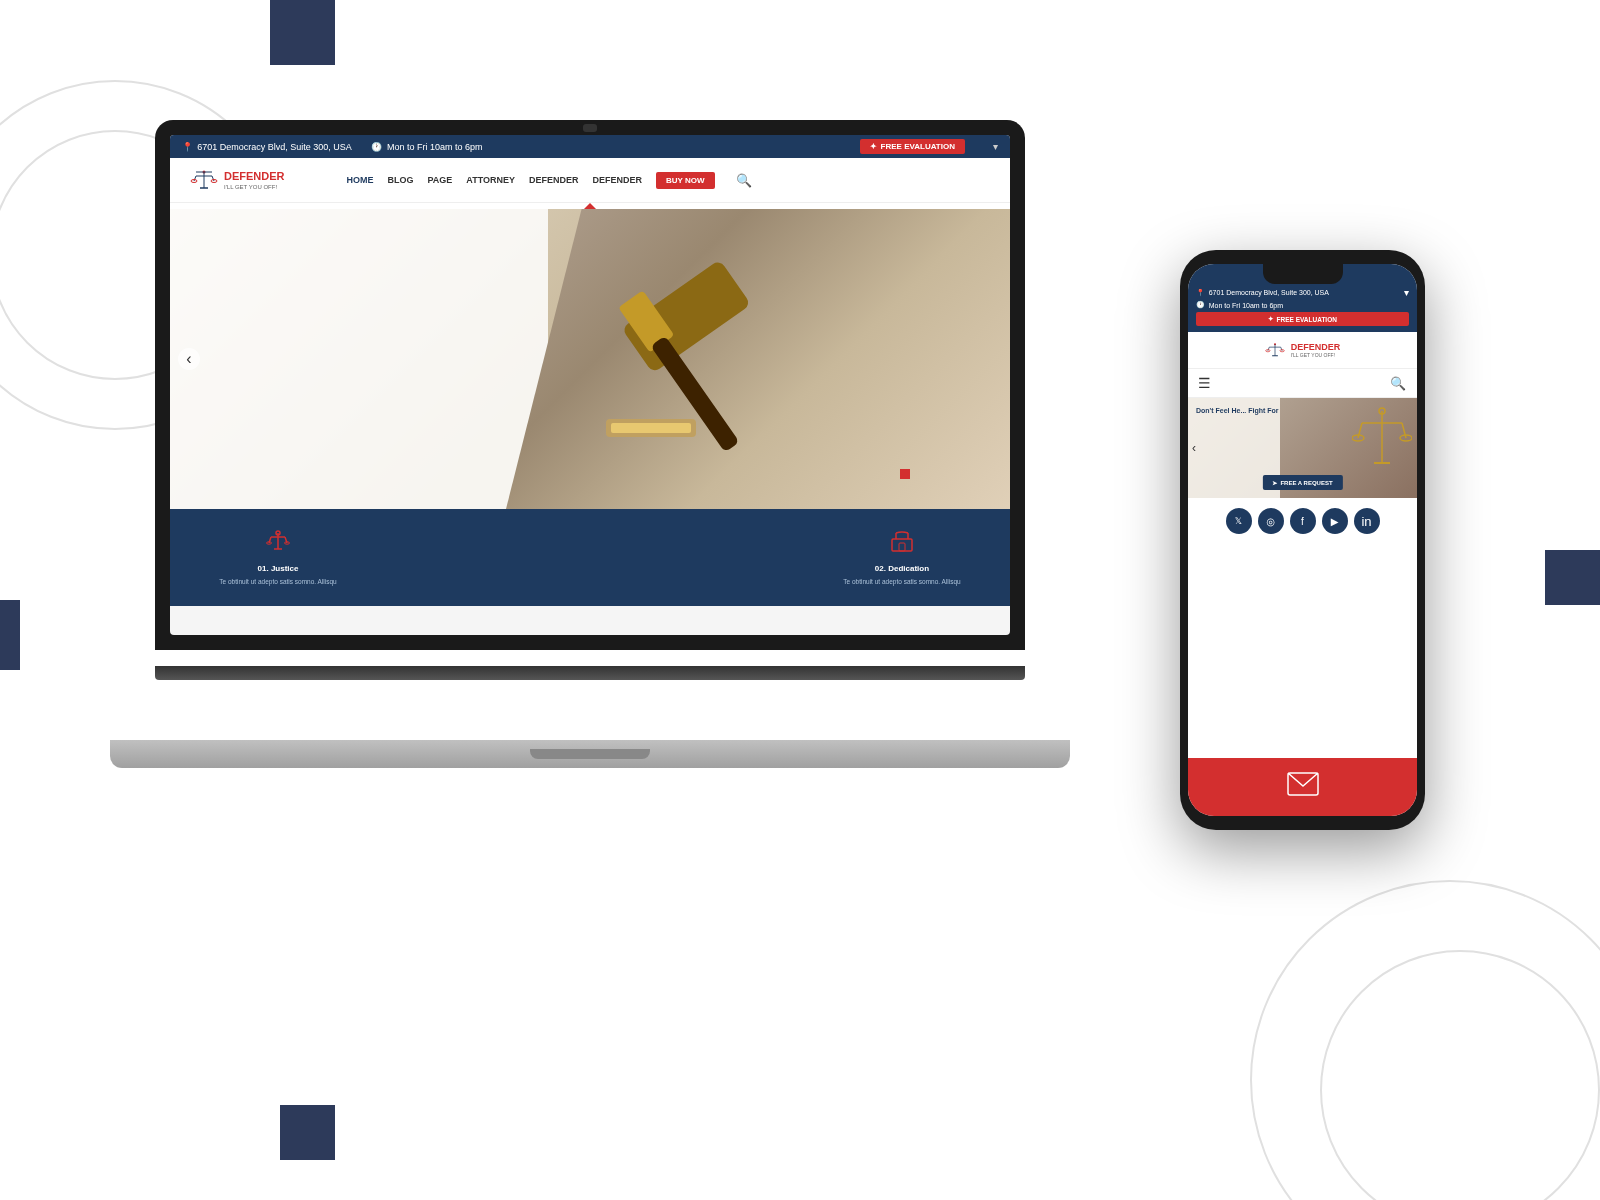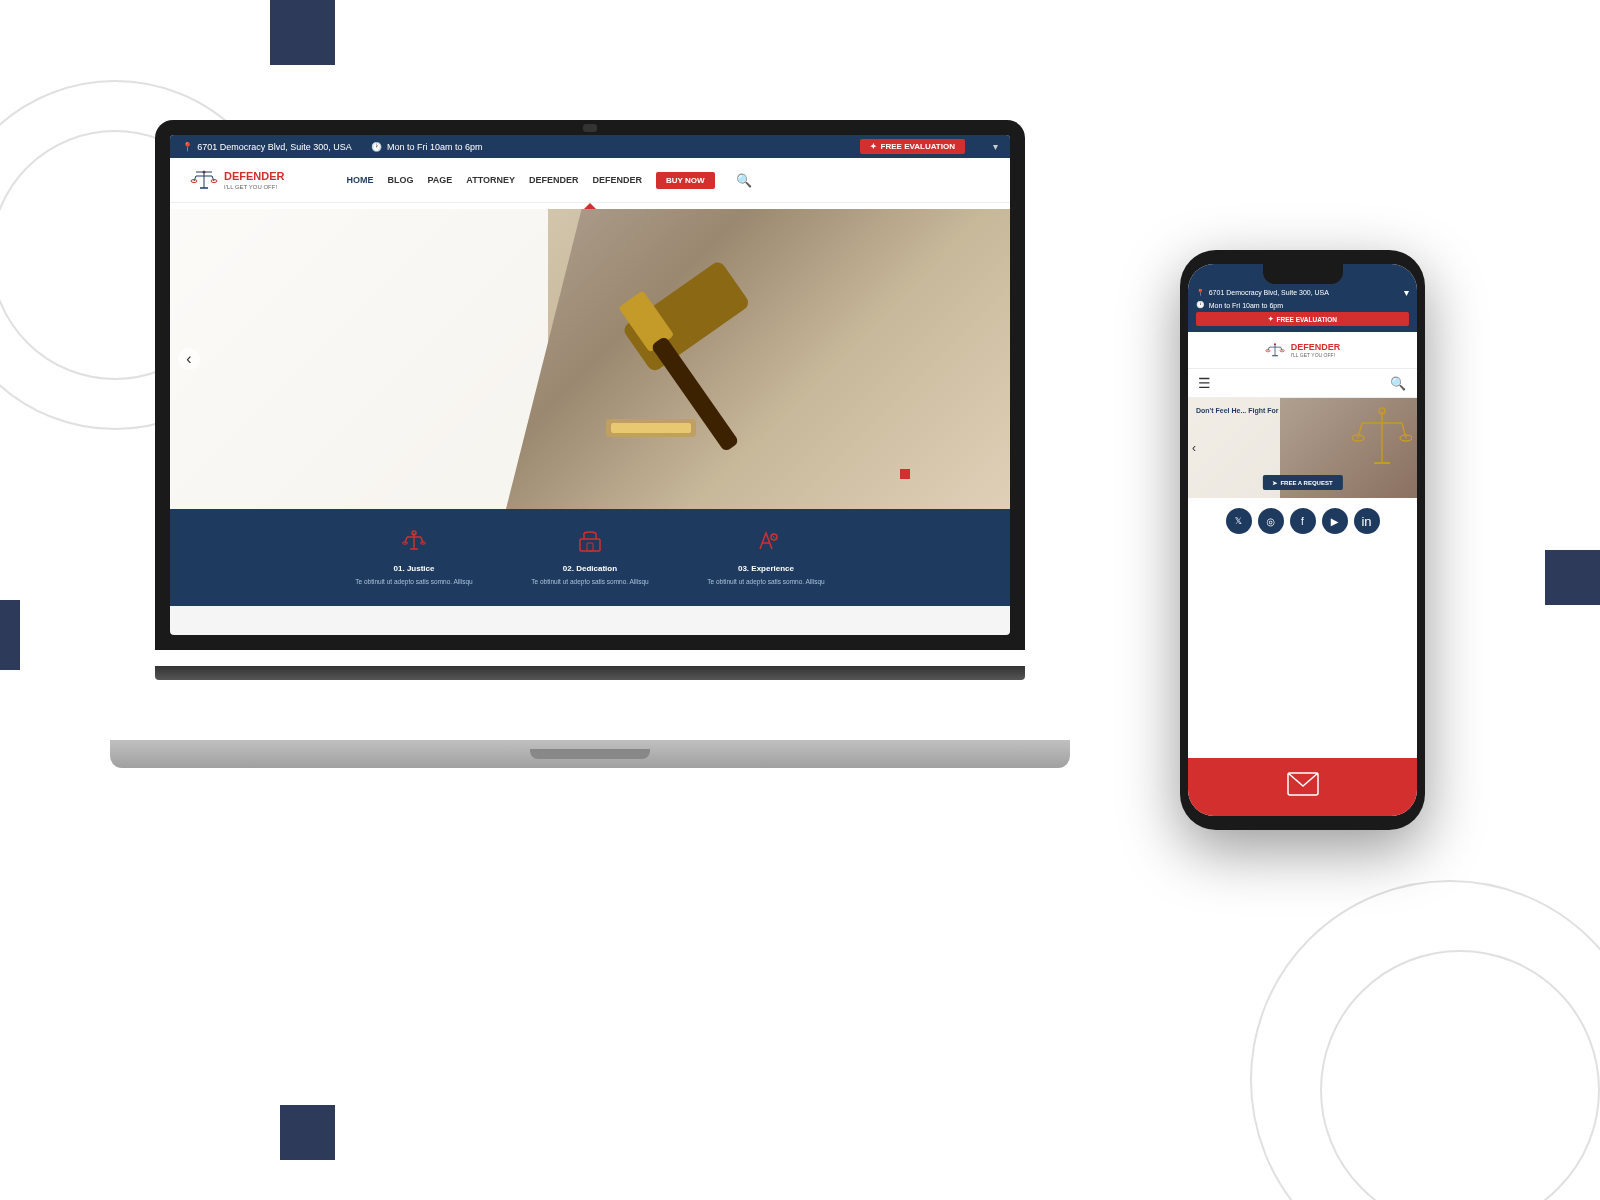--- a/index.html
+++ b/index.html
@@ -273,21 +273,21 @@
       background: linear-gradient(135deg, #b0a090 0%, #9a8870 30%, #c8b89a 60%, #e0d0b8 100%);
       clip-path: polygon(15% 0, 100% 0, 100% 100%, 0% 100%);
       overflow: hidden;
     }
 
     
     .site-features {
       background: #1e3a5f;
       padding: 20px;
       display: flex;
-      justify-content: center;
+      justify-content: space-between;
       align-items: flex-start;
     }
     .feature-item {
       text-align: center;
       color: white;
       width: 22%;
     }
     .feature-icon {
       font-size: 20px;
       color: #d32f2f;
@@ -628,35 +628,20 @@
                 <rect x="9" y="14" width="6" height="8" rx="1" fill="none" stroke="#d32f2f" stroke-width="1"></rect>
               </svg>
             </div>
             <div class="feature-title">
               <span>02.</span>
               <span>Dedication</span>
             </div>
             <div class="feature-text">Te obtinuit ut adepto satis somno. Allisqu</div>
           </div>
 
-          <div class="feature-item">
-            <div class="feature-icon">
-              <svg width="24" height="24" viewBox="0 0 24 24">
-                <path d="M6 20 L12 4 L18 20" fill="none" stroke="#d32f2f" stroke-width="1.5"></path>
-                <line x1="8" y1="14" x2="16" y2="14" stroke="#d32f2f" stroke-width="1.5"></line>
-                <circle cx="20" cy="8" r="3" fill="none" stroke="#d32f2f" stroke-width="1.5"></circle>
-                <line x1="18.5" y1="6.5" x2="21.5" y2="9.5" stroke="#d32f2f" stroke-width="1"></line>
-              </svg>
-            </div>
-            <div class="feature-title">
-              <span>03.</span>
-              <span>Experience</span>
-            </div>
-            <div class="feature-text">Te obtinuit ut adepto satis somno. Allisqu</div>
-          </div>
 
         </div>
 
       </div>
     </div>
     <div class="laptop-hinge"></div>
   </div>
   <div class="laptop-base">
     <div class="laptop-base-notch"></div>
   </div>

